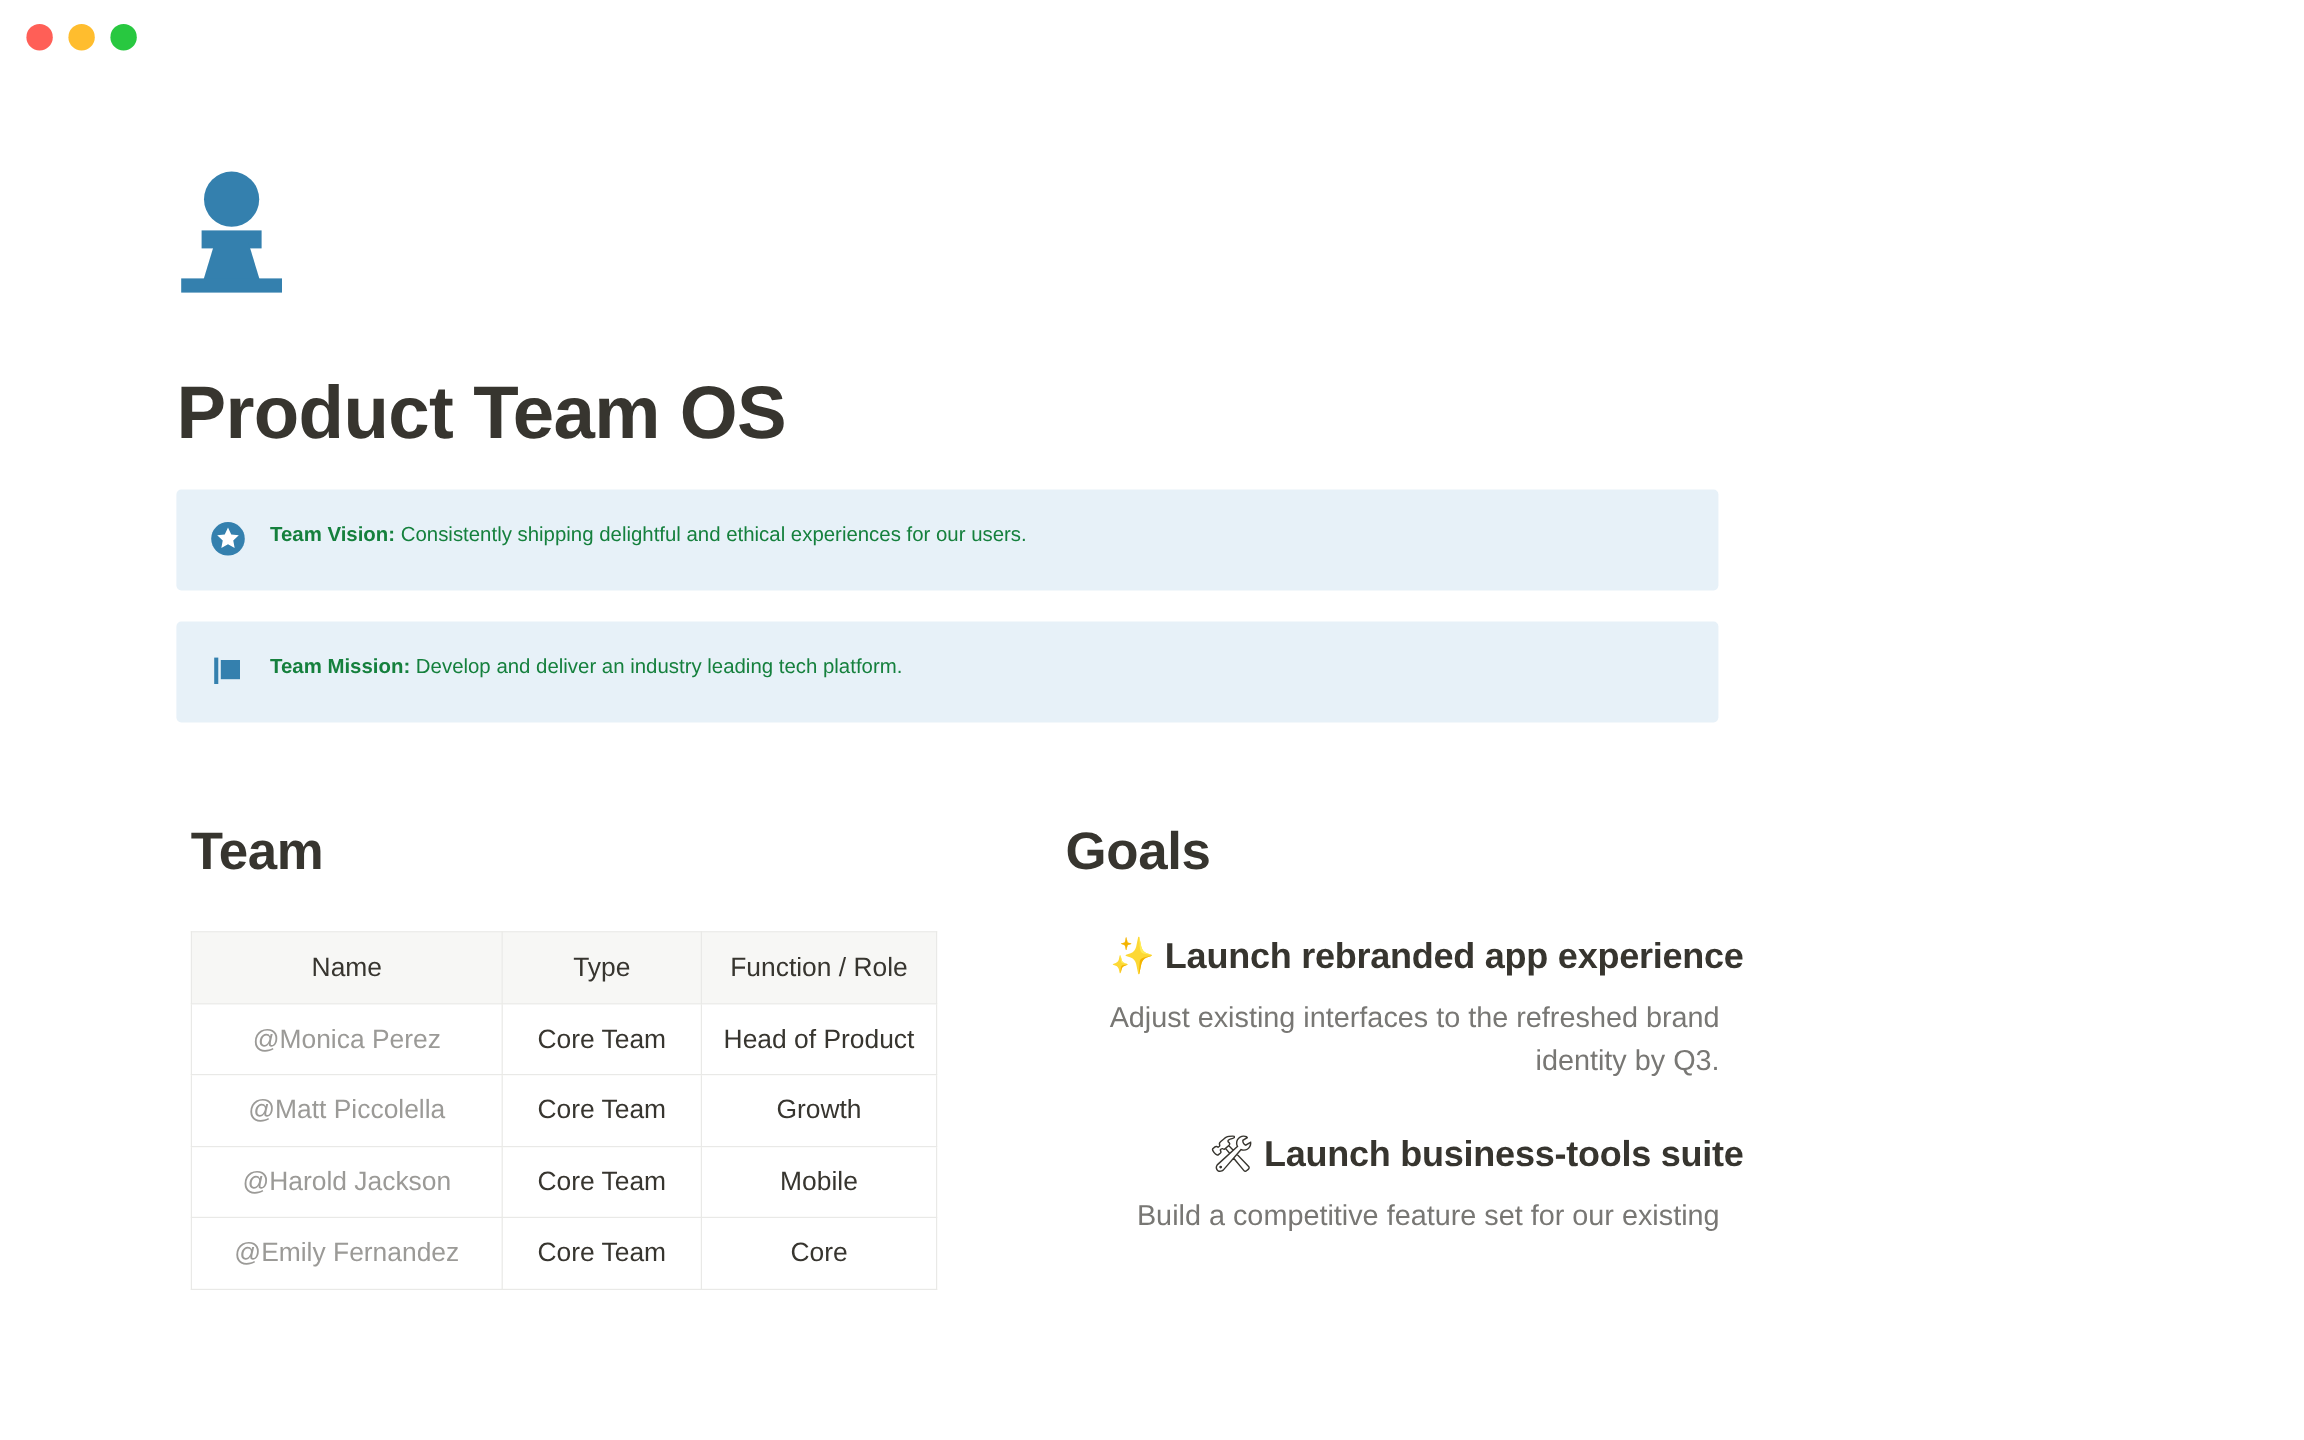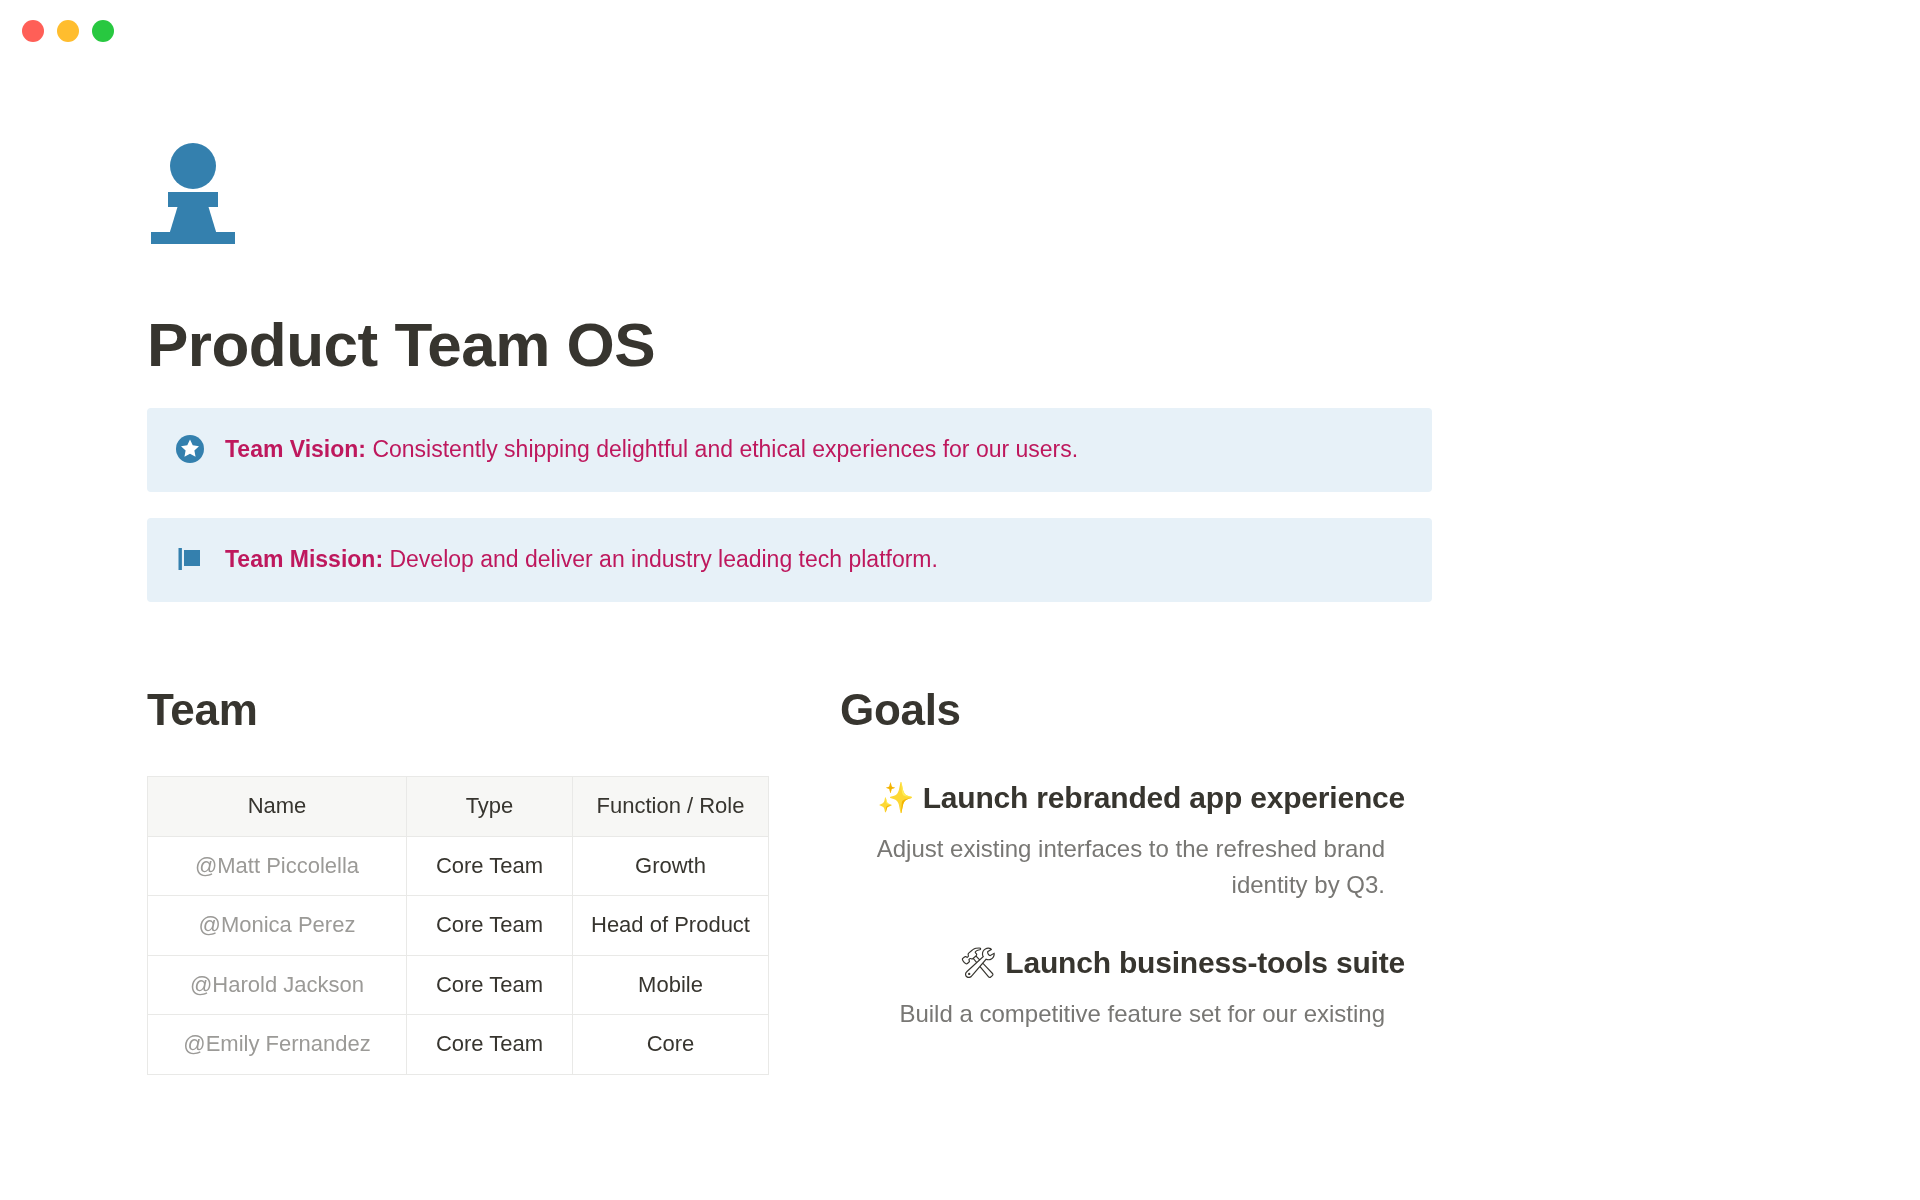--- a/index.html
+++ b/index.html
@@ -92,32 +92,33 @@
     flex: 0 0 auto;
     width: 30px;
     height: 30px;
     display: flex;
     align-items: center;
     justify-content: center;
     margin-top: 1px;
   }
 
   .callout-text {
-    font-size: 23px;
+    font-size: 17px;
     line-height: 1.38;
-    color: #be185d;
+    color: #15803d;
     padding-top: 1px;
   }
   .callout-text b { font-weight: bold; }
 
   
   .columns {
     display: flex;
     margin-top: 84px;
-    gap: 68px;
+    gap: 104px;
+    margin-left: 12px;
   }
   .col-left  { width: 625px; flex: 0 0 625px; }
   .col-right { width: 565px; flex: 0 0 565px; }
 
   .section-heading {
     font-size: 44px;
     font-weight: bold;
     letter-spacing: -0.3px;
     color: #37352f;
     line-height: 1.1;
@@ -239,28 +240,28 @@
             </colgroup>
             <thead>
               <tr>
                 <th>Name</th>
                 <th>Type</th>
                 <th>Function / Role</th>
               </tr>
             </thead>
             <tbody>
               <tr>
+                <td class="mention">@Monica Perez</td>
+                <td>Core Team</td>
+                <td>Head of Product</td>
+              </tr>
+              <tr>
                 <td class="mention">@Matt Piccolella</td>
                 <td>Core Team</td>
                 <td>Growth</td>
-              </tr>
-              <tr>
-                <td class="mention">@Monica Perez</td>
-                <td>Core Team</td>
-                <td>Head of Product</td>
               </tr>
               <tr>
                 <td class="mention">@Harold Jackson</td>
                 <td>Core Team</td>
                 <td>Mobile</td>
               </tr>
               <tr>
                 <td class="mention">@Emily Fernandez</td>
                 <td>Core Team</td>
                 <td>Core</td>

